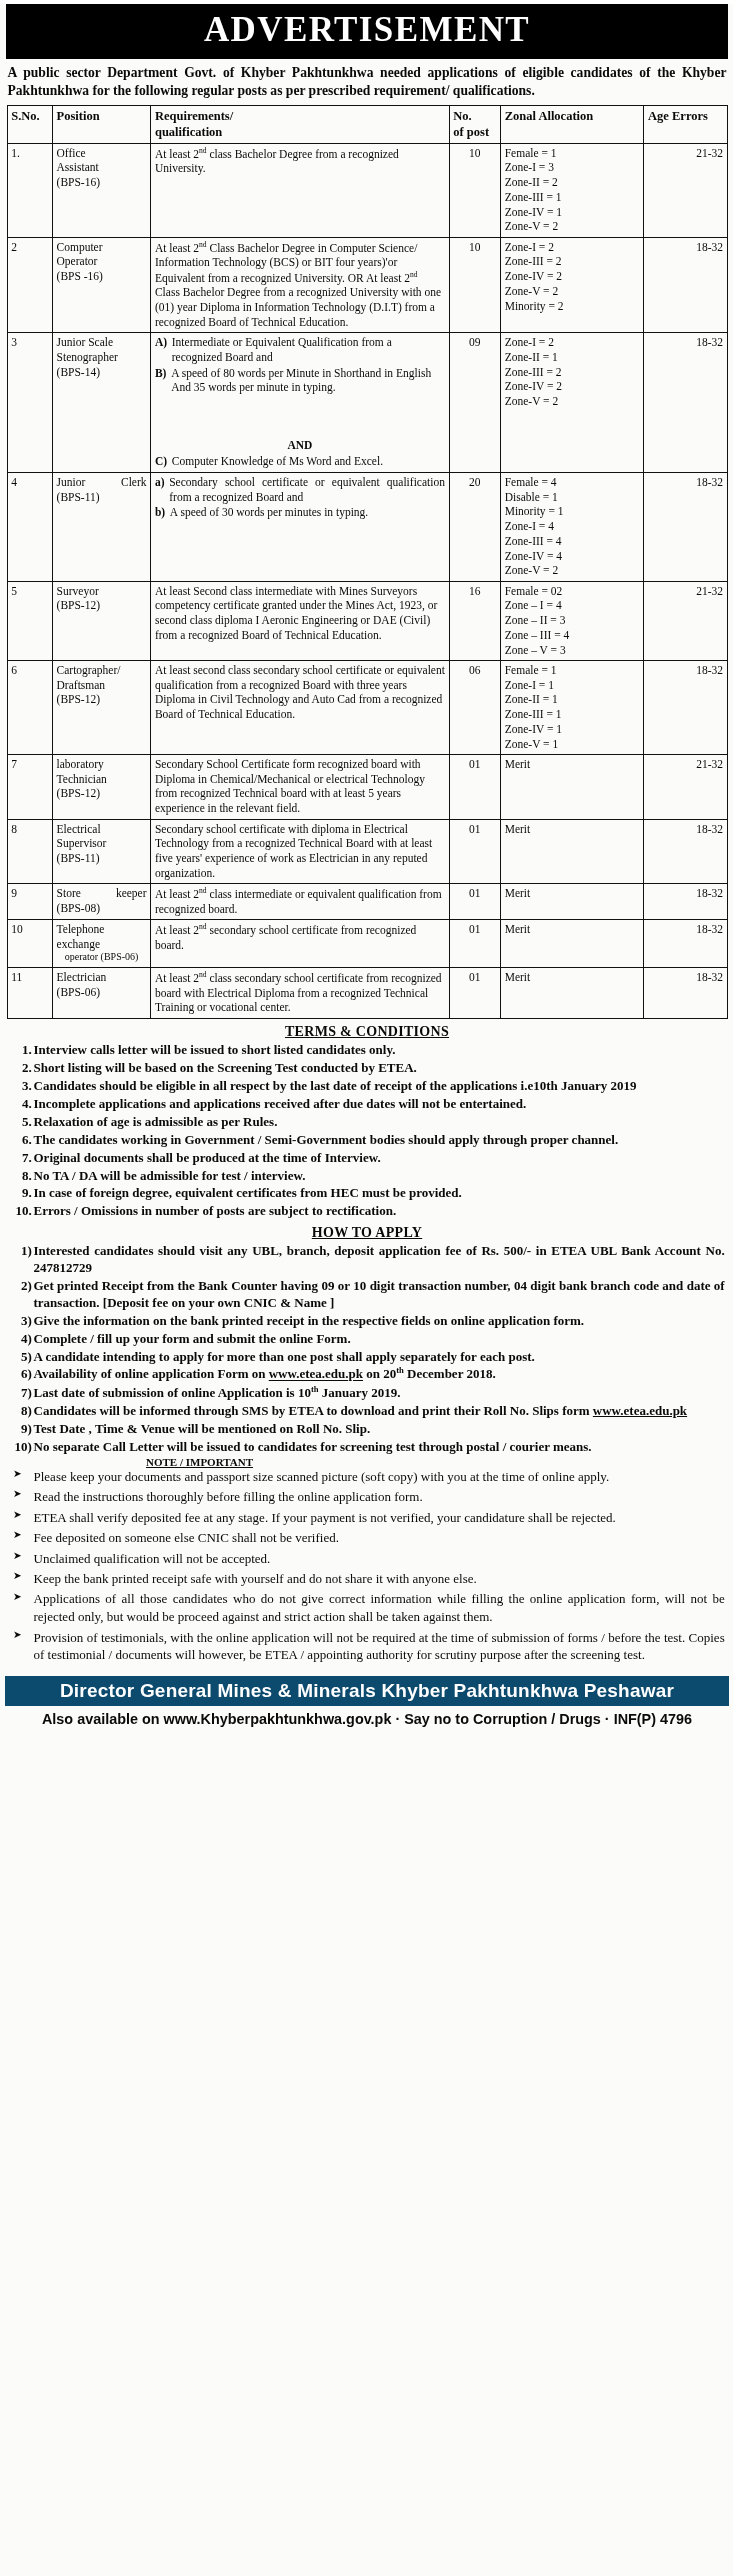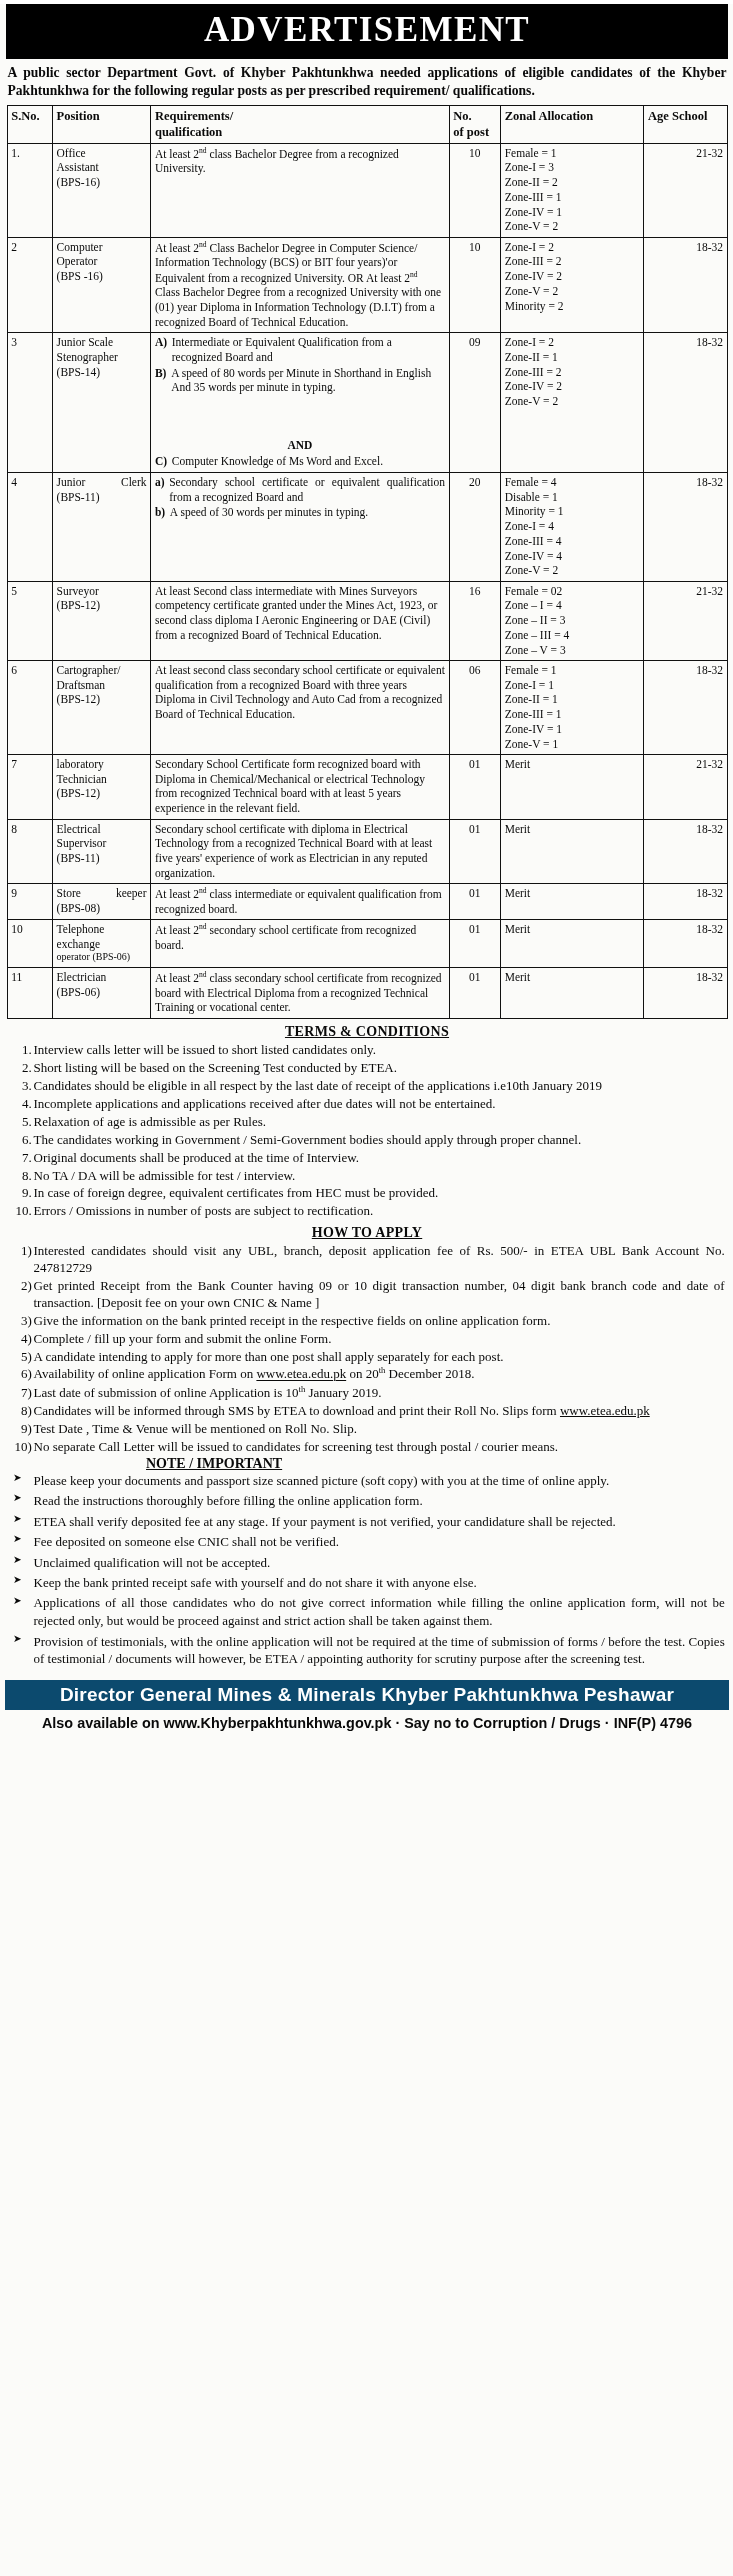--- a/index.html
+++ b/index.html
@@ -83,21 +83,21 @@
   .reqline { display: block; }
   .reqlist { margin: 0; padding: 0; list-style: none; }
   .reqlist li {
     display: flex;
     gap: 4.7px;
     margin-bottom: 0.9px;
   }
   .reqlist li .mk { font-weight: bold; flex: 0 0 auto; }
   .reqlist li .tx { flex: 1 1 auto; }
   .and-center { text-align: center; font-weight: bold; display: block; margin-top: 43px; }
-  .small-bps { font-size: 10px; }
+  .small-bps { font-size: 10px; text-align: center; }
 
   .section-head {
     text-align: center;
     font-weight: bold;
     font-size: 14px;
     text-decoration: underline;
     margin: 5.6px 0 0.9px 0;
     letter-spacing: 0.3px;
   }
   ol.terms, ol.apply {
@@ -106,20 +106,21 @@
     list-style: none;
     counter-reset: li;
   }
   ol.terms li, ol.apply li {
     position: relative;
     font-size: 13px;
     line-height: 1.31;
     padding-left: 26px;
     margin-bottom: 0.9px;
     text-align: justify;
+    font-weight: bold;
   }
   ol.terms li::before {
     counter-increment: li;
     content: counter(li) ".";
     position: absolute;
     left: 3.7px;
     top: 0;
     width: 20.6px;
     text-align: right;
   }
@@ -149,21 +150,21 @@
     content: "\27A4";
     position: absolute;
     left: 5.6px;
     top: -0.9px;
     font-size: 10.3px;
   }
   .note-head-inline {
     display: inline-block;
     font-weight: bold;
     text-decoration: underline;
-    font-size: 14px;
+    font-size: 11px;
     margin-left: 112px;
   }
   .means-row {
     display: flex;
     align-items: baseline;
     padding-left: 34px;
     font-size: 13px;
   }
   u.link { text-decoration: underline; }
   sup { font-size: 0.66em; vertical-align: super; }
@@ -206,21 +207,21 @@
         <th class="c-pos">Position</th>
         <th class="c-req">
           <span class="reqline">Requirements/</span>
           <span class="reqline">qualification</span>
         </th>
         <th class="c-no">
           <span class="reqline">No.</span>
           <span class="reqline">of post</span>
         </th>
         <th class="c-zon">Zonal Allocation</th>
-        <th class="c-age">Age School</th>
+        <th class="c-age">Age Errors</th>
       </tr>
     </thead>
     <tbody id="jobs-body">
         <tr>
           <td class="c-sno">1.</td>
           <td class="c-pos">
             <span class="pos-line">Office</span>
             <span class="pos-line">Assistant</span>
             <span class="pos-line">(BPS-16)</span>
           </td>

